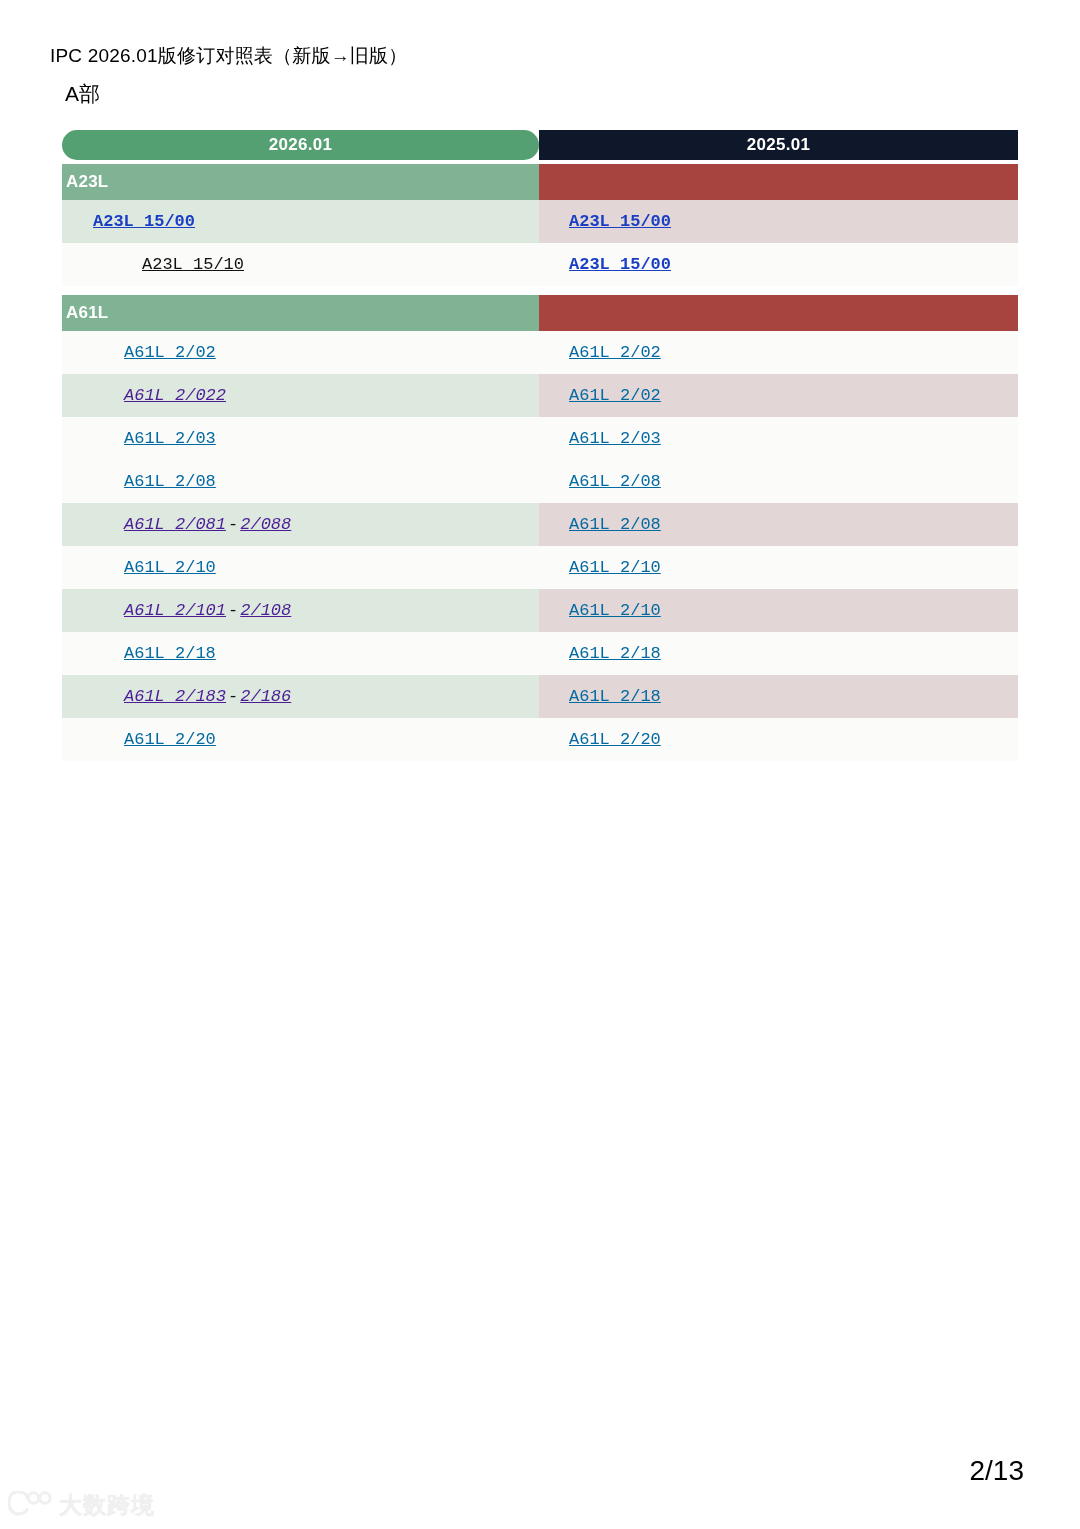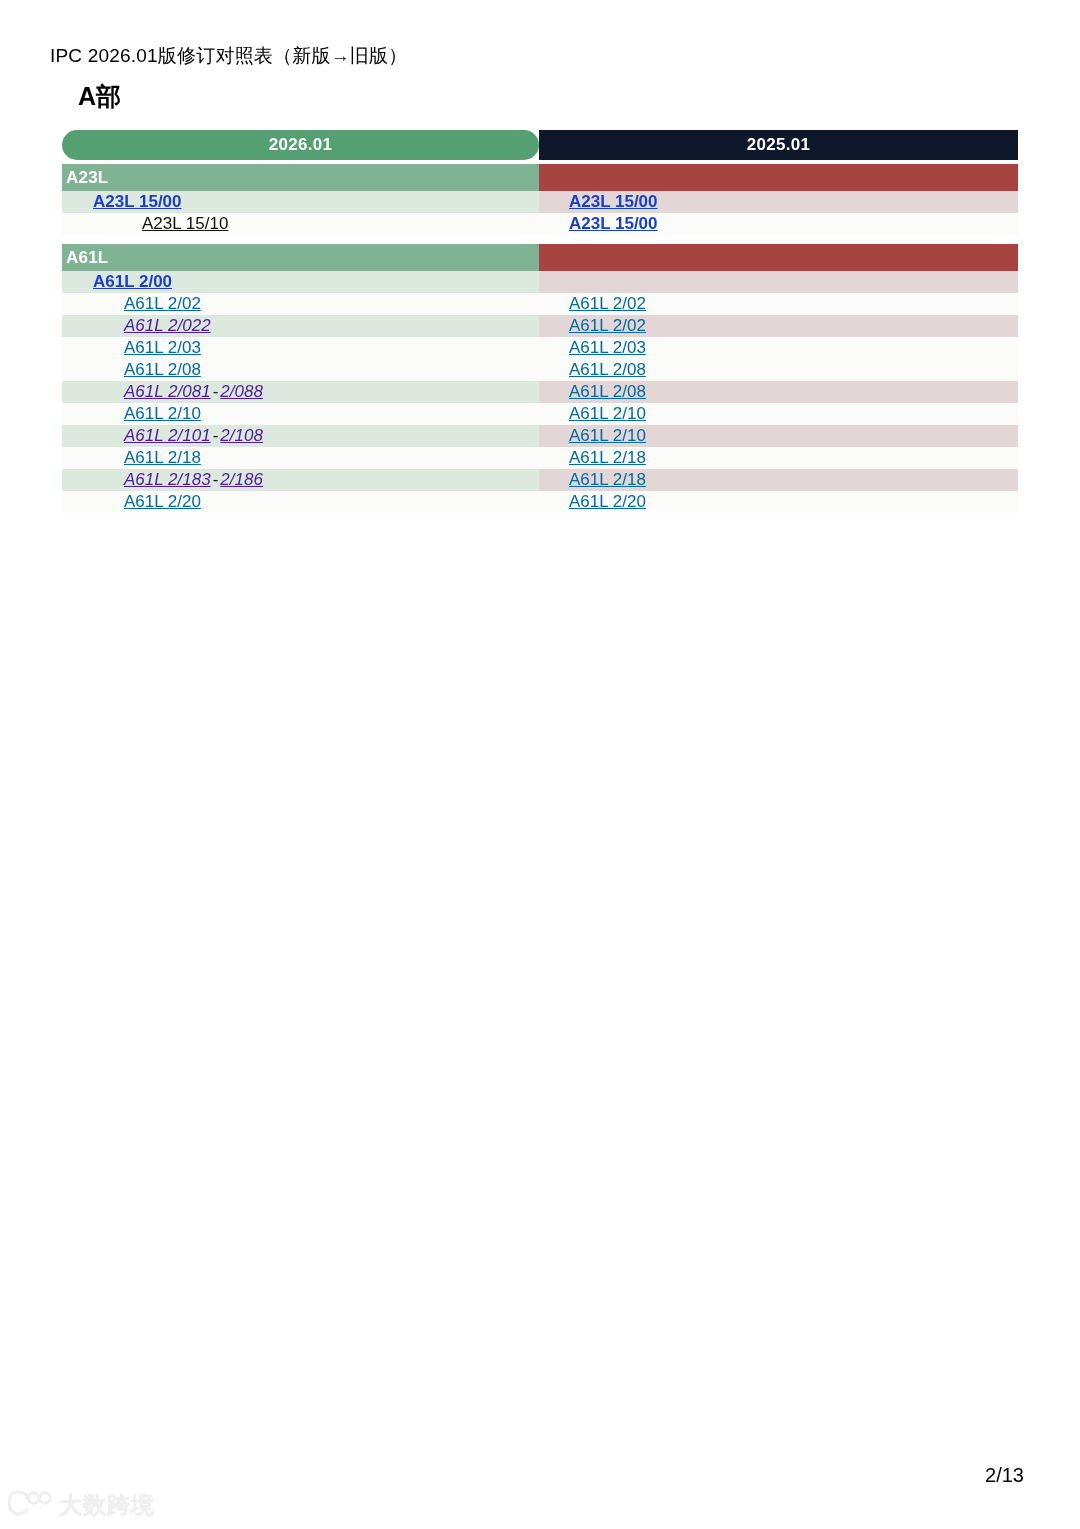--- a/index.html
+++ b/index.html
@@ -26,24 +26,24 @@
     left: 50px;
     top: 43px;
     font-size: 19px;
     color: #000000;
     letter-spacing: 0.2px;
     white-space: nowrap;
   }
 
   .section-heading {
     position: absolute;
-    left: 78px;
+    left: 65px;
     top: 80px;
-    font-size: 25px;
-    font-weight: bold;
+    font-size: 21px;
+    font-weight: normal;
     color: #000000;
     white-space: nowrap;
   }
 
   .cmp-table {
     position: absolute;
     left: 62px;
     top: 130px;
     width: 956px;
     border-collapse: collapse;
@@ -67,40 +67,41 @@
     text-align: center;
     vertical-align: middle;
     letter-spacing: 0.3px;
   }
   .hdr-new { background: #55a072; border-radius: 15px; }
   .hdr-old { background: #0f172a; }
   .hdr-gap td { height: 4px; background: #ffffff; }
 
   
   .grp-row td {
-    height: 27px;
+    height: 36px;
     vertical-align: middle;
     margin-left: 24px;
   }
   .grp-new {
     background: #7fb394;
     color: #ffffff;
     font-size: 17px;
     font-weight: bold;
     padding-left: 4px !important;
     letter-spacing: 0.2px;
   }
   .grp-old { background: #a84440; }
 
   
   .data-row td {
-    height: 22px;
+    height: 43px;
     vertical-align: middle;
     font-size: 17px;
     white-space: nowrap;
+    font-family: Liberation Mono, monospace;
   }
   .data-row.band-a td.cell-new { background: #dde9de; }
   .data-row.band-a td.cell-old { background: #e2d7d6; }
   .data-row.band-b td.cell-new { background: #fbfbfa; }
   .data-row.band-b td.cell-old { background: #fbfbfa; }
 
   .cell-new { padding-left: 0 !important; }
   .cell-old { padding-left: 30px !important; }
 
   .ind-1 { padding-left: 31px; display: inline-block; }
@@ -131,21 +132,21 @@
     font-style: normal;
     padding: 0 2px;
   }
   .spacer-row td { height: 9px; background: #ffffff; }
 
   
   .page-number {
     position: absolute;
     right: 56px;
     bottom: 42px;
-    font-size: 20px;
+    font-size: 28px;
     color: #000000;
   }
 
   .watermark {
     position: absolute;
     left: 8px;
     bottom: 8px;
     display: flex;
     align-items: center;
     gap: 7px;
@@ -196,24 +197,20 @@
           <td class="cell-new"><span class="ind-2"><span class="lnk-black">A23L 15/10</span></span></td>
           <td class="cell-old"><span class=""><span class="lnk-bold">A23L 15/00</span></span></td>
         </tr>
         <tr class="spacer-row">
           <td colspan="2"></td>
         </tr>
         <tr class="grp-row">
           <td class="grp-new">A61L</td>
           <td class="grp-old"></td>
         </tr>
-        <tr class="data-row band-a">
-          <td class="cell-new"><span class="ind-1"><span class="lnk-bold">A61L 2/00</span></span></td>
-          <td class="cell-old"></td>
-        </tr>
         <tr class="data-row band-b">
           <td class="cell-new"><span class="ind-2"><span class="lnk">A61L 2/02</span></span></td>
           <td class="cell-old"><span class=""><span class="lnk">A61L 2/02</span></span></td>
         </tr>
         <tr class="data-row band-a">
           <td class="cell-new"><span class="ind-2"><span class="lnk-green">A61L 2/022</span></span></td>
           <td class="cell-old"><span class=""><span class="lnk">A61L 2/02</span></span></td>
         </tr>
         <tr class="data-row band-b">
           <td class="cell-new"><span class="ind-2"><span class="lnk">A61L 2/03</span></span></td>

